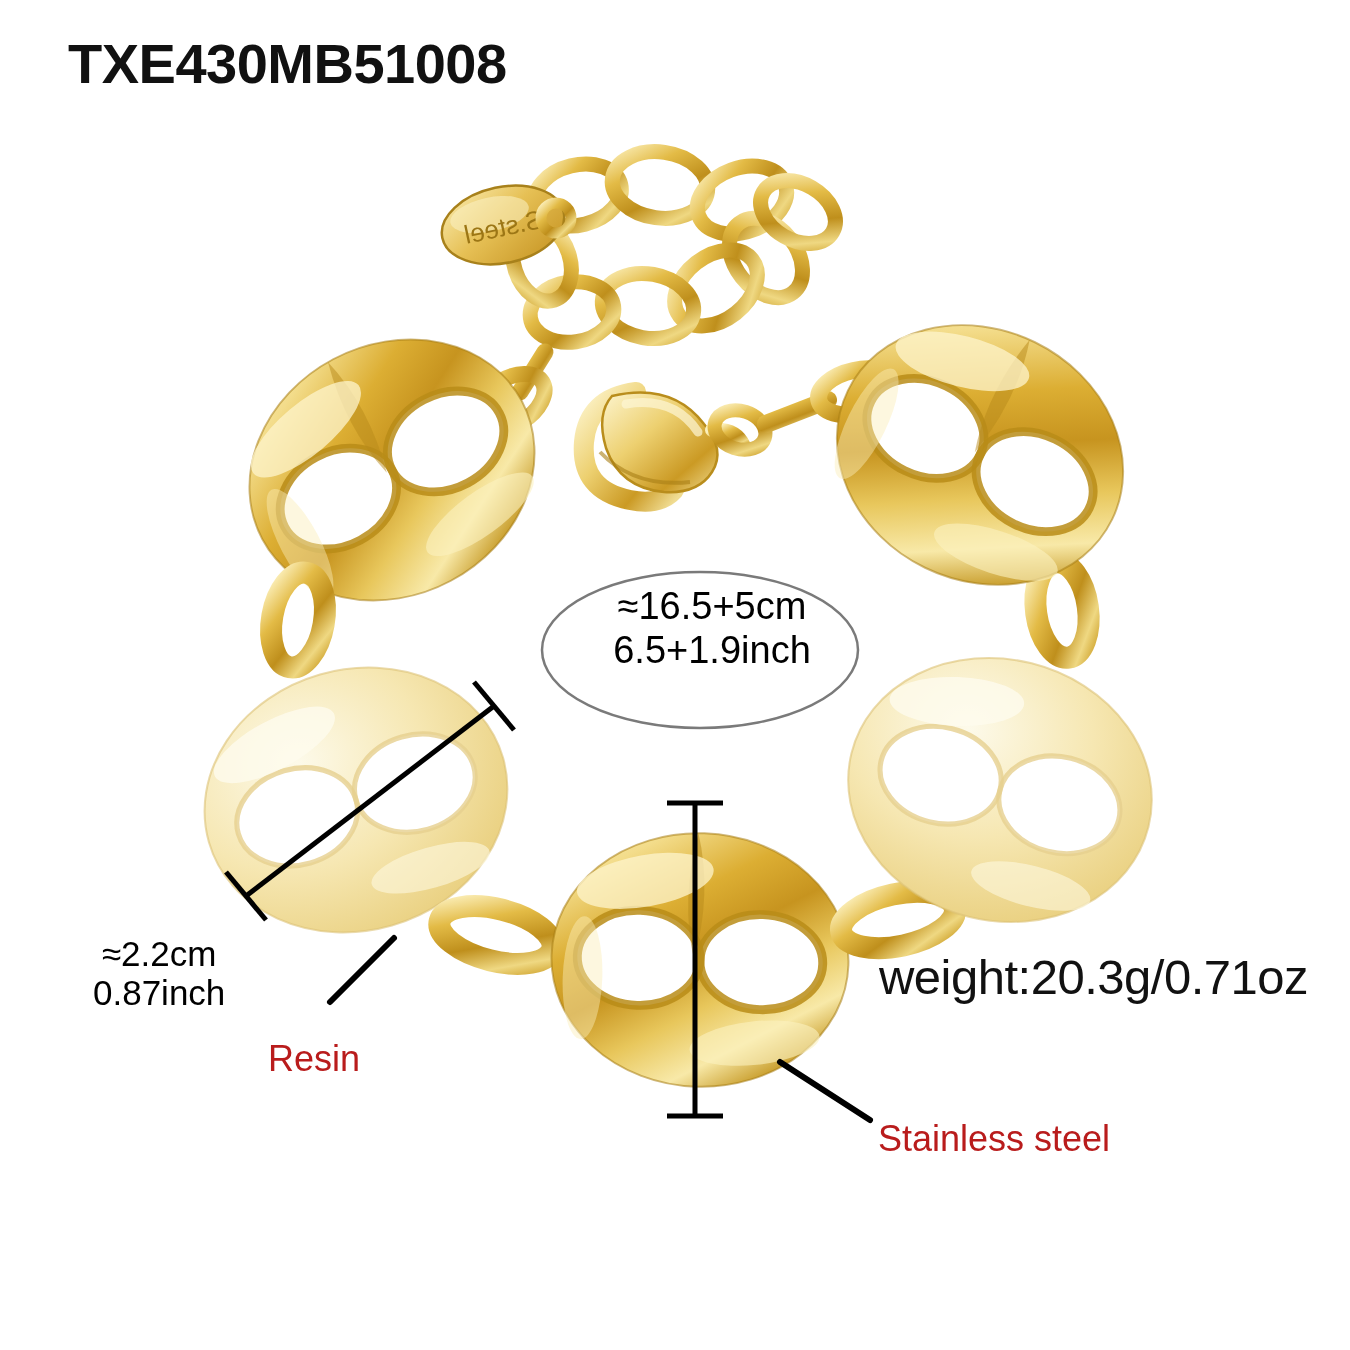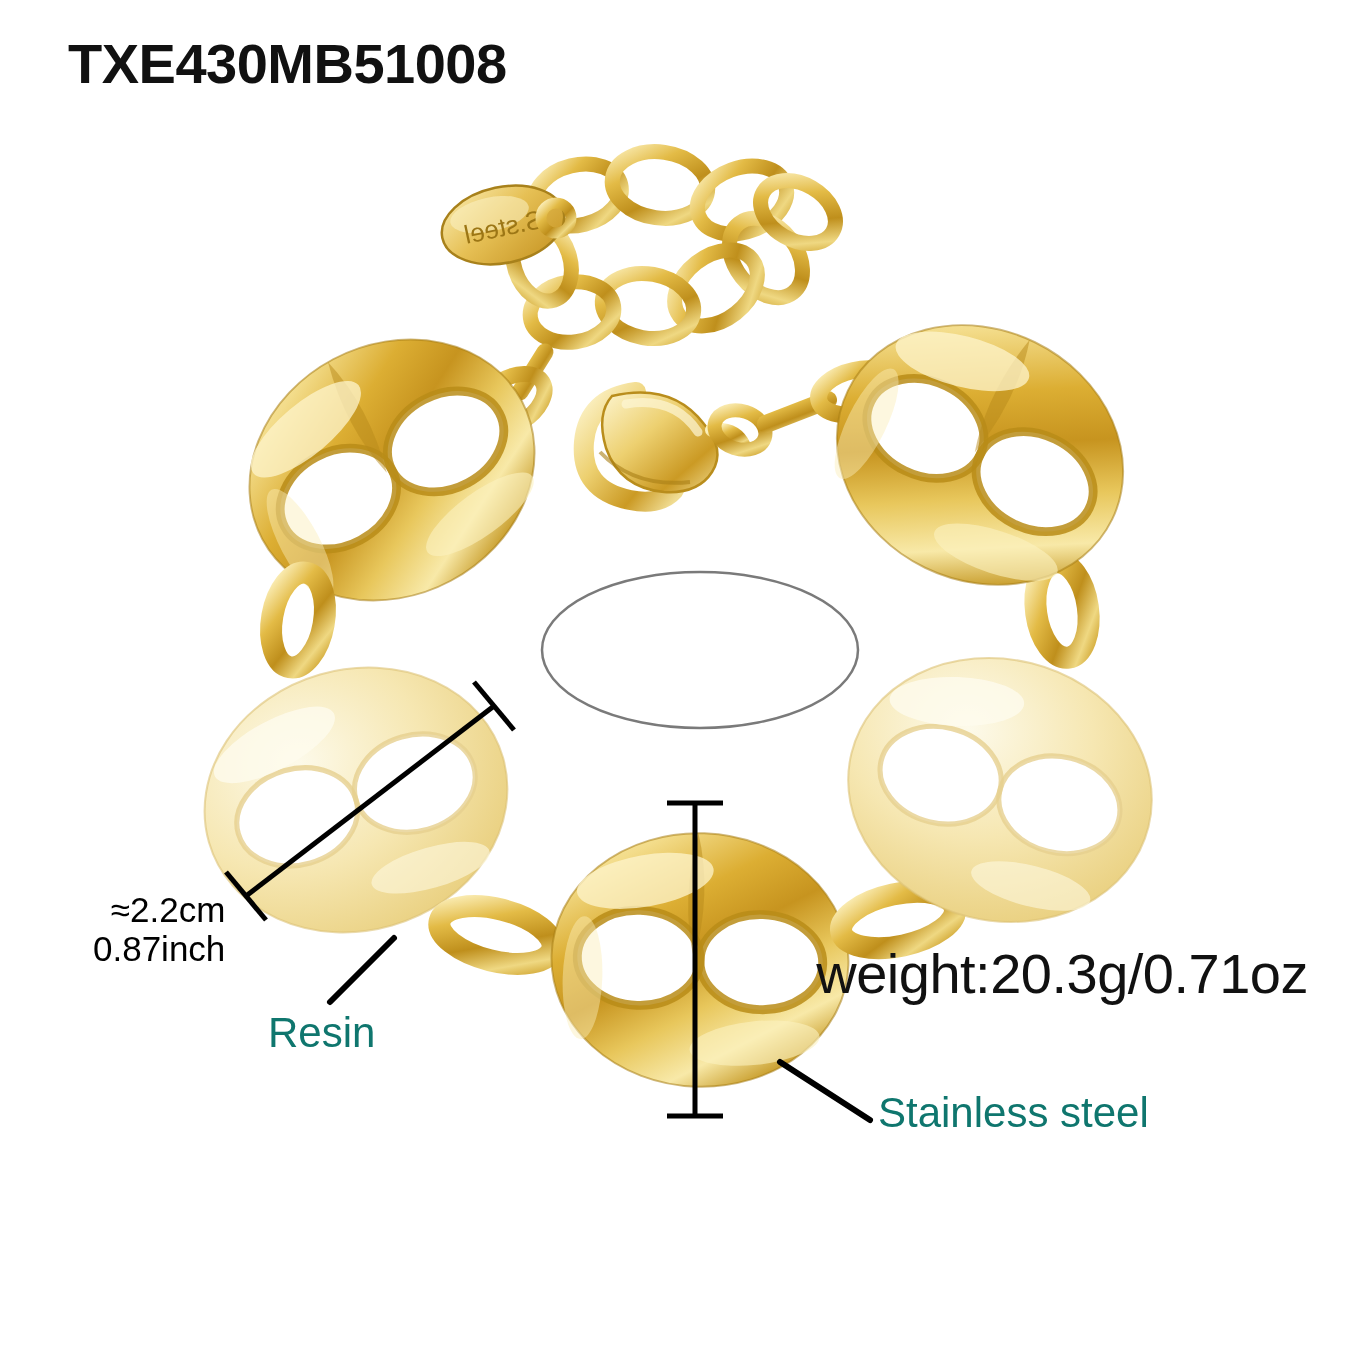--- a/index.html
+++ b/index.html
@@ -9,30 +9,30 @@
     color:#000;overflow:hidden;position:relative;
   }
   #stage{position:absolute;left:0;top:0;width:1350px;height:1020px;}
   .sku{
     position:absolute;left:68px;top:36px;
     font-size:56px;font-weight:700;letter-spacing:-0.5px;
     color:#111;white-space:nowrap;line-height:1;
   }
   .weight{
     position:absolute;right:42px;bottom:18px;
-    font-size:56px;font-weight:400;letter-spacing:-0.5px;
+    font-size:49px;font-weight:400;letter-spacing:-0.5px;
     color:#111;white-space:nowrap;line-height:1;
   }
   .dimtext{
     position:absolute;font-size:35px;line-height:1.12;
-    color:#000;white-space:nowrap;text-align:right;
+    color:#000;white-space:nowrap;text-align:center;margin-top:44px;
   }
   .dim-left{left:93px;top:890px;}
   .dim-bottom{left:625px;top:1128px;}
-  .matlabel{position:absolute;font-size:42px;color:#0f766e;white-space:nowrap;line-height:1;}
+  .matlabel{position:absolute;font-size:36px;color:#b91c1c;white-space:nowrap;line-height:1;margin-top:29px;}
   .mat-resin{left:268px;top:1012px;}
   .mat-steel{left:878px;top:1092px;}
   .ovaltext{
     position:absolute;left:572px;top:584px;width:280px;
     text-align:center;font-size:38px;line-height:1.16;color:#000;
   }
   svg.art{position:absolute;left:0;top:0;width:1350px;height:1350px;}
 </style>
 </head>
 <body>
@@ -199,20 +199,24 @@
       <line x1="667" y1="1116" x2="723" y2="1116"></line>
     </g>
 
     <line x1="330" y1="1002" x2="394" y2="938" stroke="#000" stroke-width="6" stroke-linecap="round"></line>
 
     <line x1="780" y1="1062" x2="870" y2="1120" stroke="#000" stroke-width="6" stroke-linecap="round"></line>
 
     <ellipse cx="700" cy="650" rx="158" ry="78" fill="none" stroke="#7a7a7a" stroke-width="2.5"></ellipse>
   </svg>
 
+  <div class="ovaltext">
+    <div>≈16.5+5cm</div>
+    <div>6.5+1.9inch</div>
+  </div>
 
   <div class="dimtext dim-left">
     <div>≈2.2cm</div>
     <div>0.87inch</div>
   </div>
 
 
   <div class="matlabel mat-resin">Resin</div>
   <div class="matlabel mat-steel">Stainless steel</div>
 

